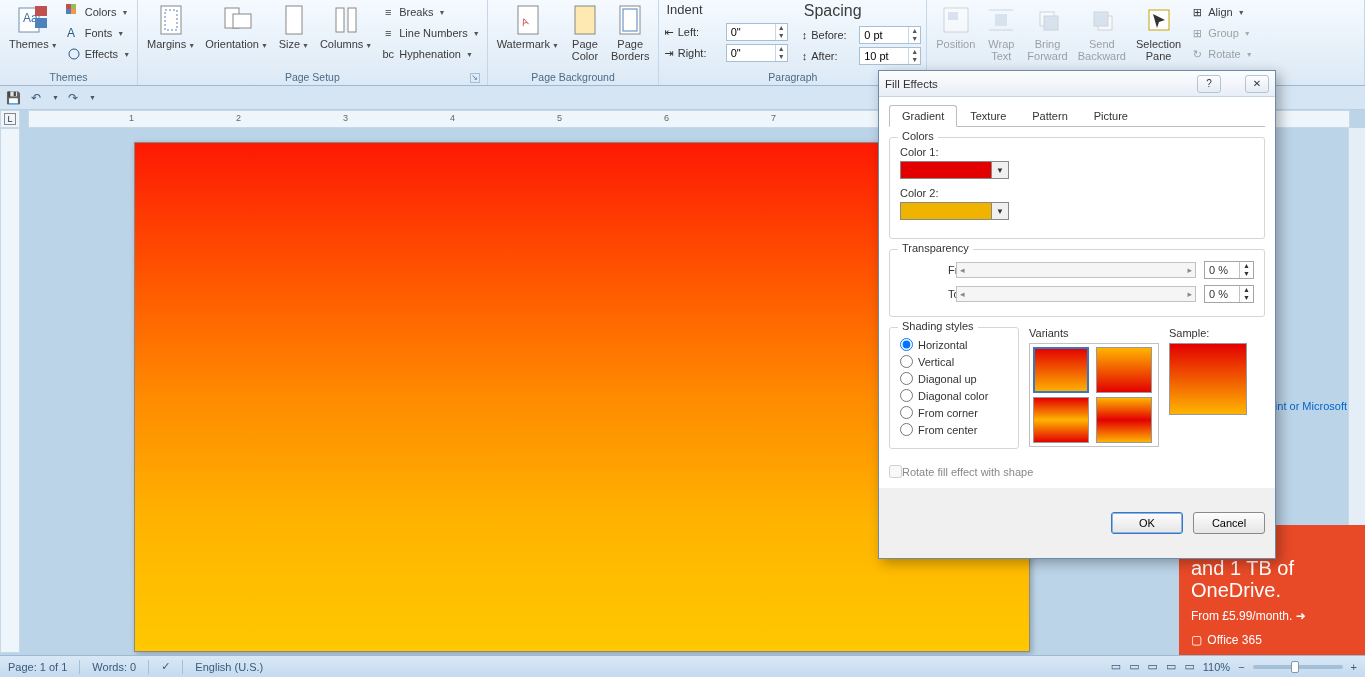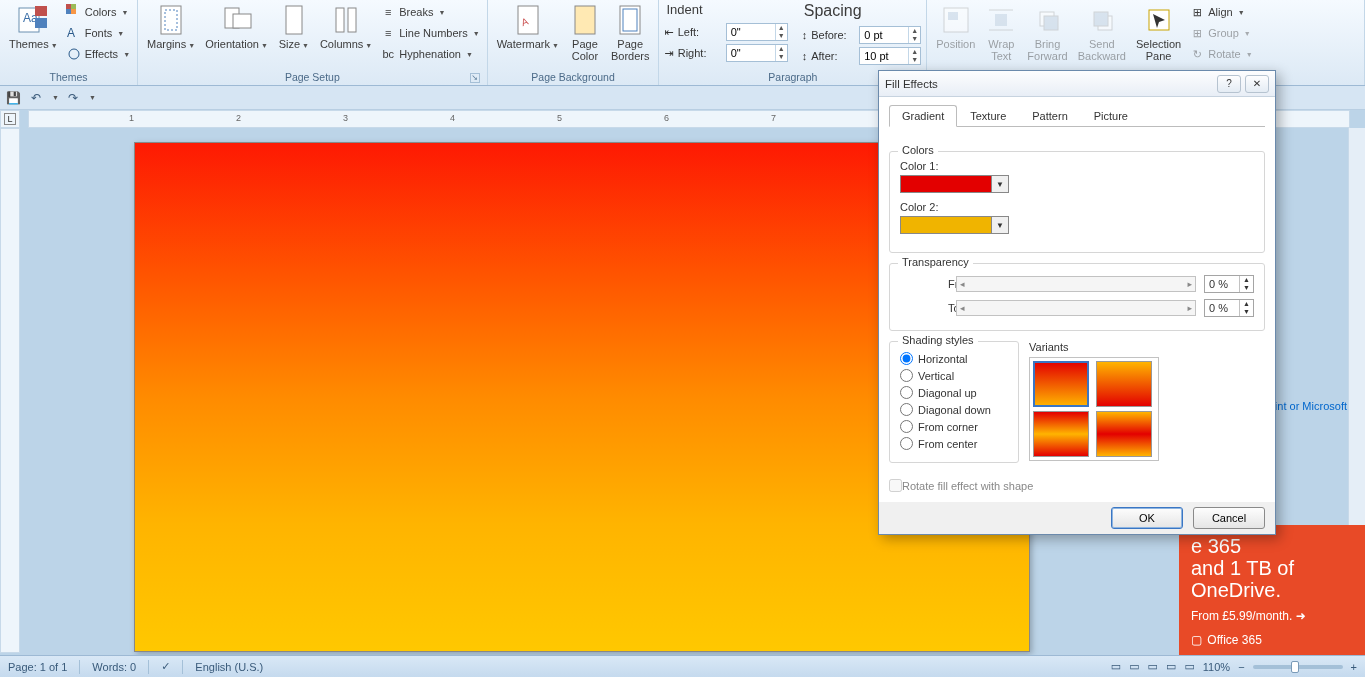--- a/index.html
+++ b/index.html
@@ -43,25 +43,25 @@
 
 
 .status { position: absolute; bottom: 0; left: 0; right: 0; height: 22px; background: linear-gradient(#d9e8f6,#c5daee); border-top: 1px solid #9db9d4; display: flex; align-items: center; padding: 0 8px; font-size: 11px; color: #395a7a; gap: 12px; }
 .status .sep { width: 1px; height: 14px; background: #a4c0d8; }
 .status .right { margin-left: auto; display: flex; align-items: center; gap: 8px; }
 .zoom-slider { width: 90px; height: 4px; background: #a4c0d8; border-radius: 2px; position: relative; }
 .zoom-slider .thumb { position: absolute; top: -4px; left: 38px; width: 8px; height: 12px; background: #fff; border: 1px solid #7a9bb8; border-radius: 2px; }
 
 
 .dialog { position: absolute; top: 70px; left: 878px; width: 398px; background: #f0f0f0; border: 1px solid #6b8aac; box-shadow: 4px 4px 12px rgba(0,0,0,0.3); }
-.dialog-title { height: 26px; background: linear-gradient(#fdfdfe,#e8eef6); border-bottom: 1px solid #c7d3df; display: flex; align-items: center; padding: 0 6px; font-size: 11.5px; }
+.dialog-title { height: 26px; background: linear-gradient(#fdfdfe,#e8eef6); border-bottom: 1px solid #c7d3df; display: flex; align-items: center; padding: 0 6px; font-size: 11.5px; gap: 20px; }
 .dialog-title .title { flex: 1; }
 .dialog-title .tbtn { width: 24px; height: 18px; border: 1px solid #b6c3d0; background: linear-gradient(#fdfdfe,#e4ecf4); margin-left: 4px; display: flex; align-items: center; justify-content: center; font-size: 10px; border-radius: 3px; }
 .dialog-body { padding: 8px 10px 10px 10px; background: #fff; }
-.tabs { display: flex; border-bottom: 1px solid #bcbcbc; margin-bottom: 24px; }
+.tabs { display: flex; border-bottom: 1px solid #bcbcbc; margin-bottom: 10px; }
 .tab { padding: 4px 12px; font-size: 11px; border: 1px solid transparent; border-bottom: none; cursor: default; }
 .tab.active { background: #fff; border-color: #bcbcbc; border-bottom: 1px solid #fff; margin-bottom: -1px; border-radius: 3px 3px 0 0; }
 .group-box { border: 1px solid #d6d6d6; border-radius: 3px; padding: 8px 10px 10px 10px; margin-bottom: 10px; position: relative; }
 .group-box .legend { position: absolute; top: -8px; left: 8px; background: #fff; padding: 0 4px; font-size: 11px; }
 .radio-row { display: flex; align-items: center; gap: 5px; font-size: 11px; padding: 2px 0; }
 .radio-row input { margin: 0; }
 .colors-grid { display: flex; gap: 18px; }
 .colors-left { flex: 0 0 110px; }
 .colors-right { flex: 1; }
 .clabel { font-size: 11px; margin-bottom: 3px; }
@@ -77,21 +77,21 @@
 .trans-spin .ar div{height:8px; font-size:7px; text-align:center; line-height:8px;}
 .lower { display: flex; gap: 10px; }
 .shading-col { flex: 0 0 130px; }
 .variants-col { flex: 0 0 130px; }
 .sample-col { width: 80px; }
 .variants-grid { display: grid; grid-template-columns: 1fr 1fr; gap: 4px; border:1px solid #c2c2c2; padding:3px;}
 .variant { width: 56px; height: 46px; border: 1px solid #999; cursor: default; }
 .variant.sel { outline: 2px solid #3a76c4; outline-offset: -2px; }
 .sample-box { width: 78px; height: 72px; border: 1px solid #999; margin-top: 4px; }
 .checkbox-row { display: flex; align-items: center; gap: 0; font-size: 11px; padding: 6px 0 0 0; color:#888;}
-.dlg-btns { display: flex; justify-content: flex-end; gap: 10px; padding: 5px 10px; }
+.dlg-btns { display: flex; justify-content: flex-end; gap: 10px; padding: 24px 10px; }
 .dlg-btn { min-width: 72px; height: 22px; border: 1px solid #8a8a8a; background: linear-gradient(#fdfdfd,#e5e5e5); border-radius: 3px; font-size: 11px; }
 .dlg-btn.primary { border-color: #3a76c4; box-shadow: 0 0 0 1px #8db4e0 inset; }
 
 
 .promo { position: absolute; right: 0; bottom: 22px; width: 186px; height: 130px; background: #e84a27; color: #fff; padding: 10px 12px; font-size: 14px; }
 .promo .big { font-size: 20px; line-height: 22px; font-weight: 300; }
 .promo .small { font-size: 12px; margin-top: 8px; }
 .promo .brand { font-size: 12px; margin-top: 10px; display:flex; align-items:center; gap:5px;}
 .side-link { position:absolute; right:18px; top:290px; font-size:11px; color:#0066cc; }
 
@@ -512,40 +512,44 @@
         <label class="radio-row">
             <input type="radio" name="s" style=""> 
             <span>Vertical</span>
           </label>
         <label class="radio-row">
             <input type="radio" name="s" style=""> 
             <span>Diagonal up</span>
           </label>
         <label class="radio-row">
             <input type="radio" name="s" style=""> 
-            <span>Diagonal down</span>
+            <span>Diagonal color</span>
           </label>
         <label class="radio-row">
             <input type="radio" name="s" style=""> 
             <span>From corner</span>
           </label>
         <label class="radio-row">
             <input type="radio" name="s" style=""> 
             <span>From center</span>
           </label>
       </div>
       <div class="variants-col">
         <div style="font-size:11px;margin-bottom:4px;">Variants</div>
         <div class="variants-grid">
           <div class="variant sel" style="background:linear-gradient(to bottom,#e30000,#ffb400);"></div>
           <div class="variant" style="background:linear-gradient(to bottom,#ffb400,#e30000);"></div>
           <div class="variant" style="background:linear-gradient(to bottom,#e30000,#ffb400,#e30000);"></div>
           <div class="variant" style="background:linear-gradient(to bottom,#ffb400,#e30000,#ffb400);"></div>
         </div>
       </div>
+      <div class="sample-col">
+        <div style="font-size:11px;">Sample:</div>
+        <div class="sample-box" style="background:linear-gradient(to bottom,#e30000,#ffb400);"></div>
+      </div>
     </div>
 
     <label class="checkbox-row">
         <input type="checkbox" disabled="" style=""> 
         <span>Rotate fill effect with shape</span>
       </label>
   </div>
   <div class="dlg-btns">
     <button class="dlg-btn primary">OK</button>
     <button class="dlg-btn">Cancel</button>

